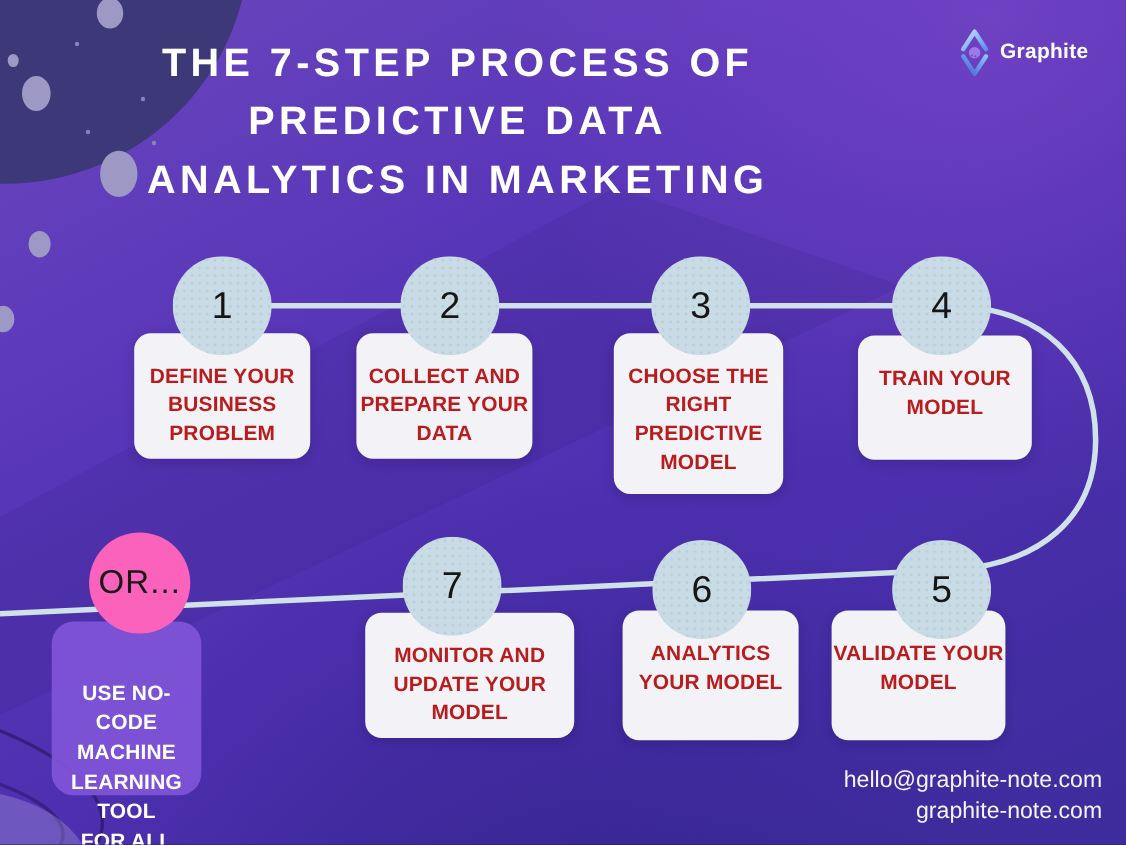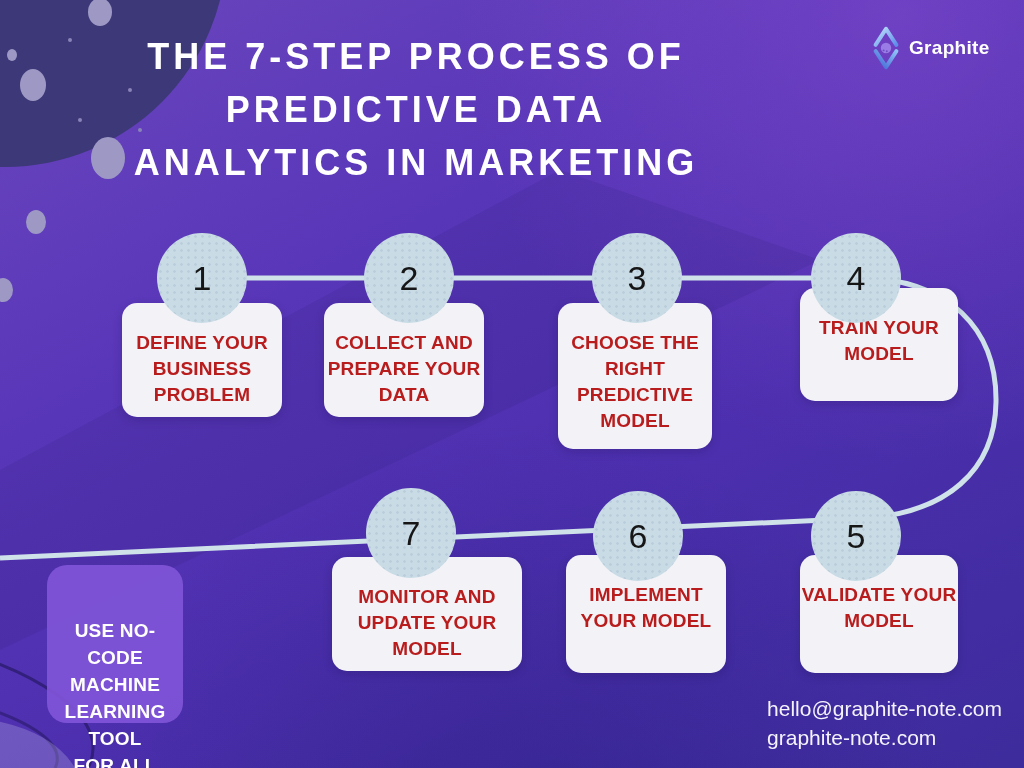--- a/index.html
+++ b/index.html
@@ -48,33 +48,33 @@
     position:absolute;box-sizing:border-box;
     background:#f2f2f7;border-radius:15px;
     box-shadow:0 3px 10px rgba(20,10,60,0.18);
     color:#b91c1c;font-size:19px;font-weight:600;line-height:26px;
     letter-spacing:0.2px;text-align:center;white-space:pre-line;
     padding-top:27px;
   }
   .k1{left:122px;top:303px;width:160px;height:114px;}
   .k2{left:324px;top:303px;width:160px;height:114px;}
   .k3{left:558px;top:303px;width:154px;height:146px;}
-  .k4{left:780px;top:288px;width:158px;height:113px;margin-left:20px;}
+  .k4{left:780px;top:305px;width:158px;height:113px;}
   .k7{left:332px;top:557px;width:190px;height:114px;}
   .k6{left:566px;top:555px;width:160px;height:118px;}
-  .k5{left:800px;top:555px;width:158px;height:118px;}
+  .k5{left:756px;top:555px;width:158px;height:118px;}
   .alt-card{
     position:absolute;left:47px;top:565px;width:136px;height:158px;box-sizing:border-box;
     background:rgba(128,85,216,0.92);border-radius:20px;
     color:#ffffff;font-size:19px;font-weight:600;line-height:27px;
     text-align:center;white-space:pre-line;padding-top:25px;letter-spacing:0.2px;
   }
   .footer{
     position:absolute;right:22px;top:694px;
-    text-align:left;color:#f5f3fc;font-size:21px;line-height:29px;font-weight:400;
+    text-align:right;color:#f5f3fc;font-size:21px;line-height:29px;font-weight:400;
   }
 </style>
 </head>
 <body>
 
 <div class="canvas">
 
   <svg class="bg-decor" viewBox="0 0 1024 768">
     <polygon points="0,470 560,170 820,260 0,650" fill="rgba(28,18,92,0.10)"></polygon>
     <g>
@@ -134,21 +134,21 @@
 DATA</span></div>
   <div class="card k3"><span>CHOOSE THE
 RIGHT
 PREDICTIVE
 MODEL</span></div>
   <div class="card k4"><span>TRAIN YOUR
 MODEL</span></div>
   <div class="card k7"><span>MONITOR AND
 UPDATE YOUR
 MODEL</span></div>
-  <div class="card k6"><span>IMPLEMENT
+  <div class="card k6"><span>ANALYTICS
 YOUR MODEL</span></div>
   <div class="card k5"><span>VALIDATE YOUR
 MODEL</span></div>
 
   <div class="alt-card">
     <span>USE NO-CODE
 MACHINE
 LEARNING TOOL
 FOR ALL STEPS!</span>
   </div>
@@ -168,19 +168,22 @@
   <div class="circle c7">
       <span>7</span>
     </div>
   <div class="circle c6">
       <span>6</span>
     </div>
   <div class="circle c5">
       <span>5</span>
     </div>
 
+  <div class="or-circle">
+    <span>OR...</span>
+  </div>
 
   <div class="footer">
     <div>hello@graphite-note.com</div>
     <div>graphite-note.com</div>
   </div>
 
 </div>
 
 </body></html>

